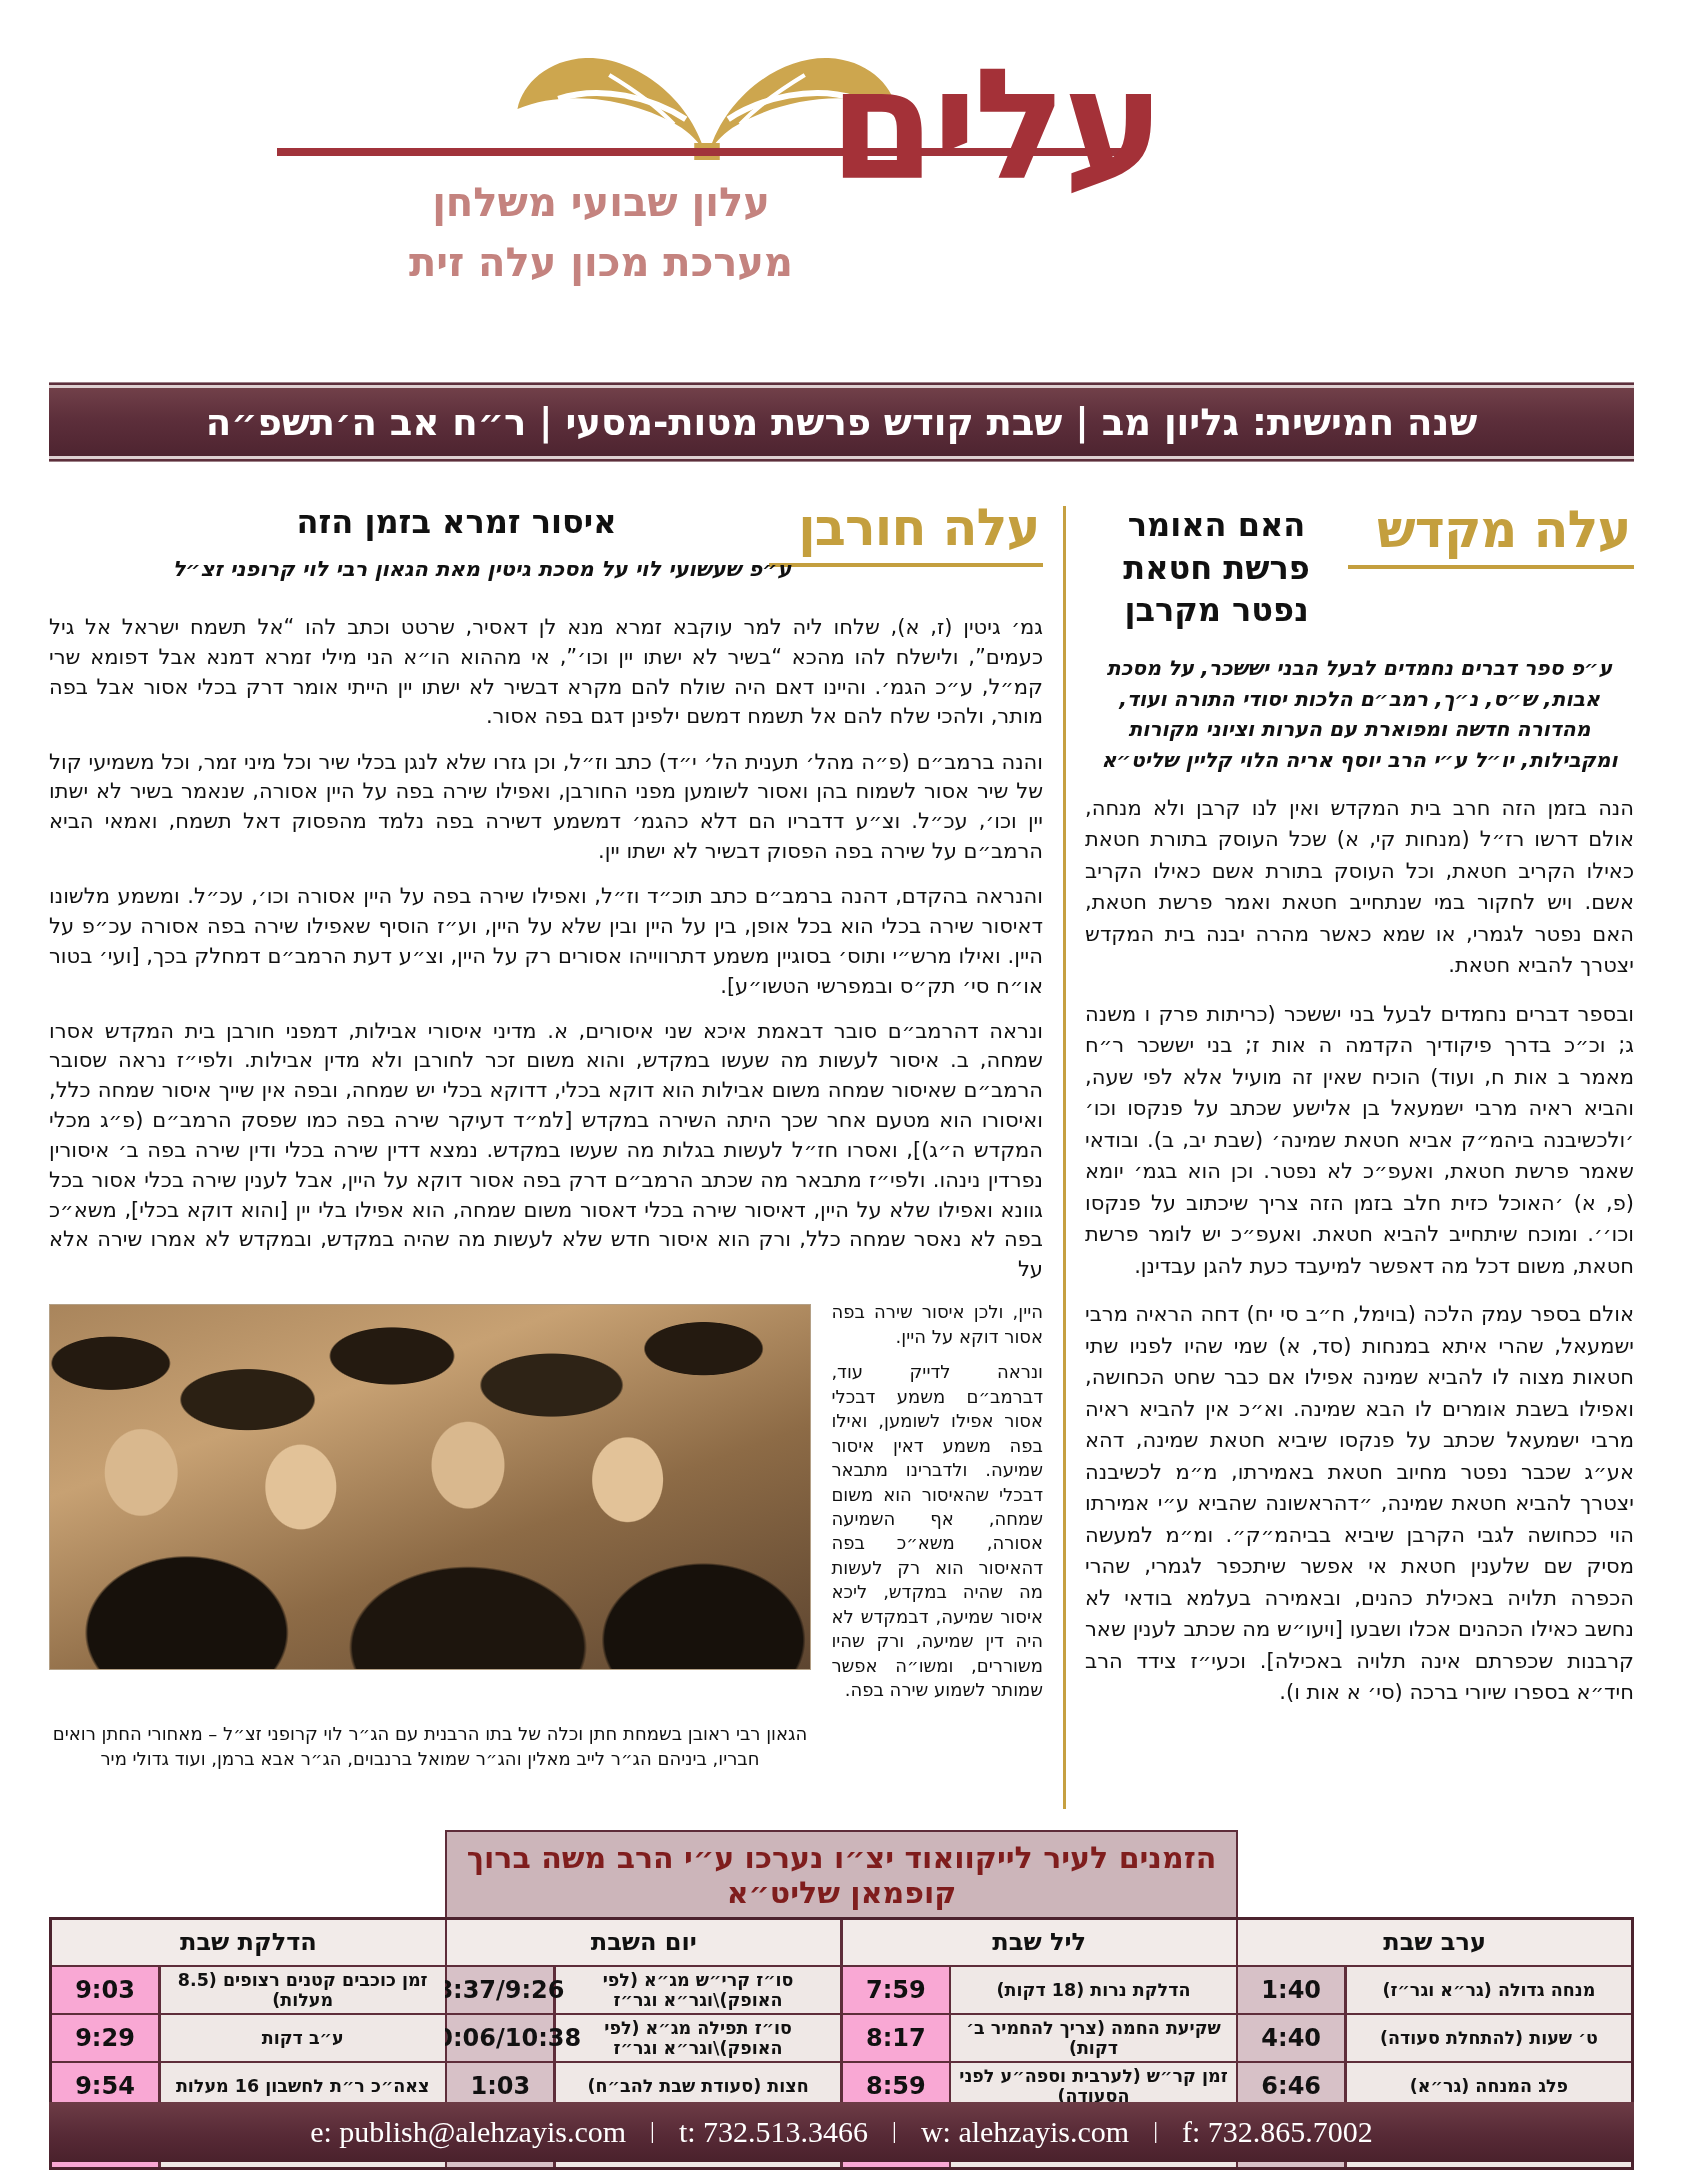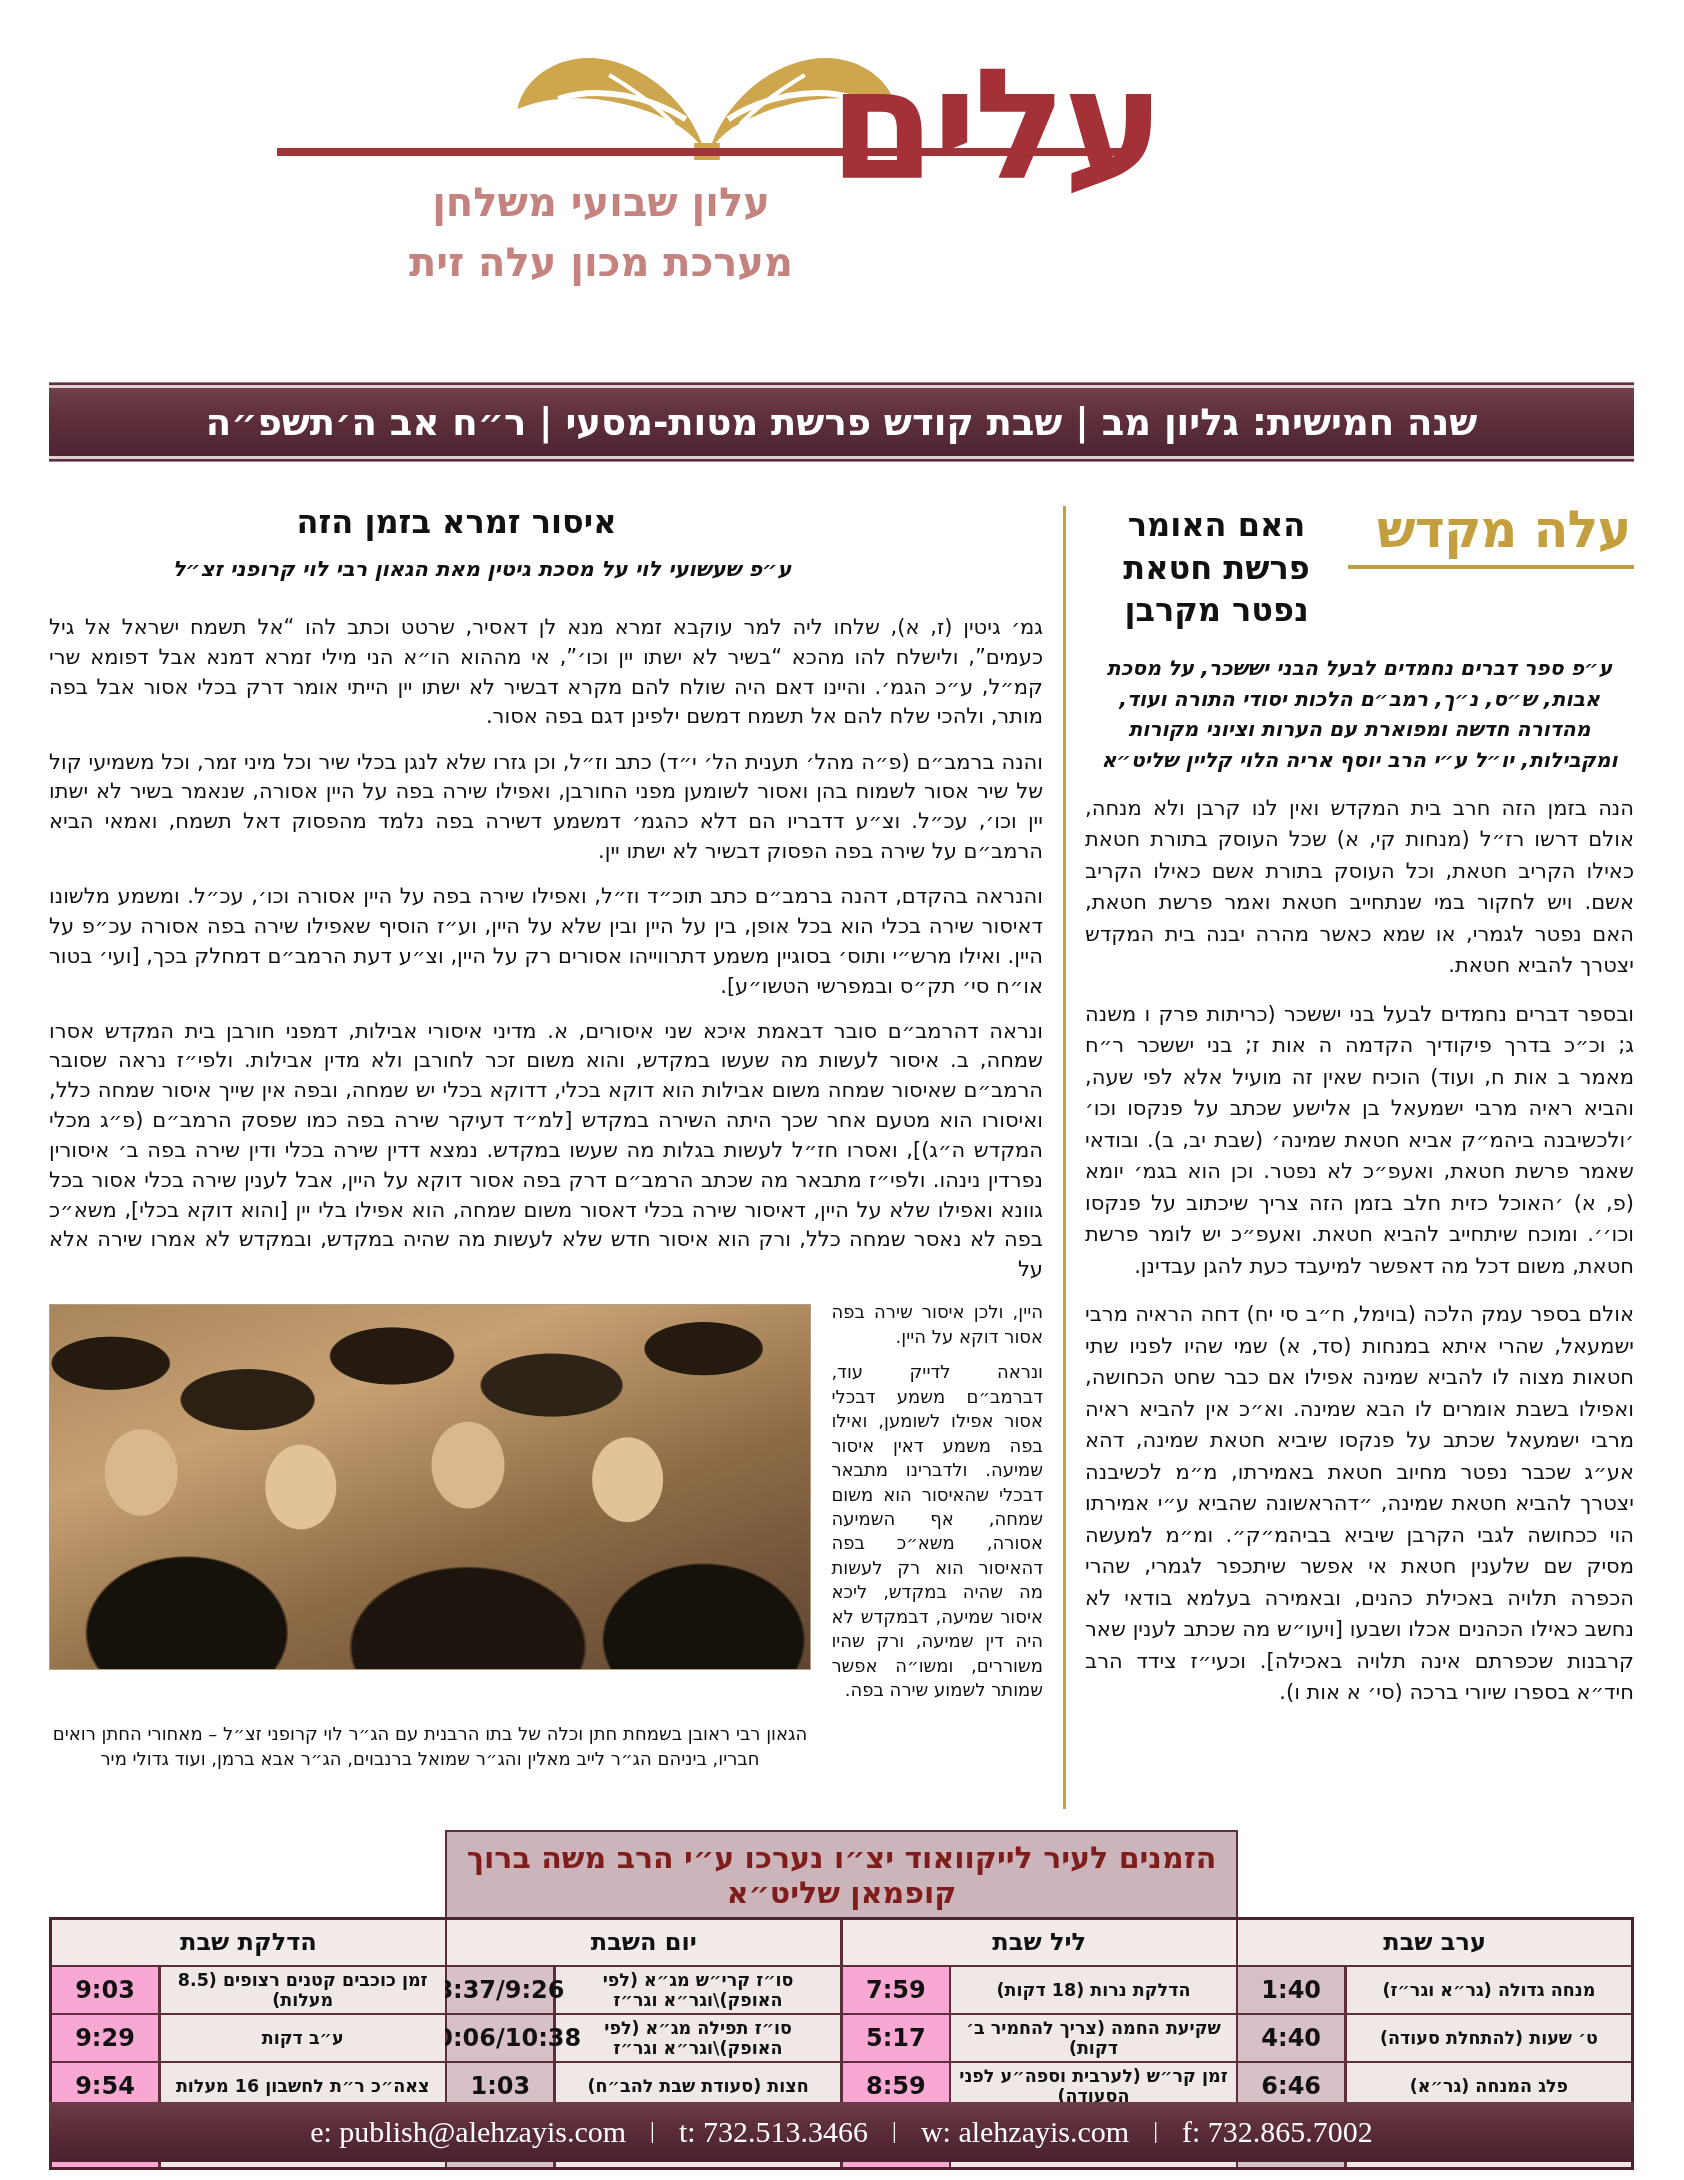--- a/index.html
+++ b/index.html
@@ -140,20 +140,23 @@
         <p>הנה בזמן הזה חרב בית המקדש ואין לנו קרבן ולא מנחה, אולם דרשו רז״ל (מנחות קי, א) שכל העוסק בתורת חטאת כאילו הקריב חטאת, וכל העוסק בתורת אשם כאילו הקריב אשם. ויש לחקור במי שנתחייב חטאת ואמר פרשת חטאת, האם נפטר לגמרי, או שמא כאשר מהרה יבנה בית המקדש יצטרך להביא חטאת.</p>
         <p>ובספר דברים נחמדים לבעל בני יששכר (כריתות פרק ו משנה ג; וכ״כ בדרך פיקודיך הקדמה ה אות ז; בני יששכר ר״ח מאמר ב אות ח, ועוד) הוכיח שאין זה מועיל אלא לפי שעה, והביא ראיה מרבי ישמעאל בן אלישע שכתב על פנקסו וכו׳ ׳ולכשיבנה ביהמ״ק אביא חטאת שמינה׳ (שבת יב, ב). ובודאי שאמר פרשת חטאת, ואעפ״כ לא נפטר. וכן הוא בגמ׳ יומא (פ, א) ׳האוכל כזית חלב בזמן הזה צריך שיכתוב על פנקסו וכו׳׳. ומוכח שיתחייב להביא חטאת. ואעפ״כ יש לומר פרשת חטאת, משום דכל מה דאפשר למיעבד כעת להגן עבדינן.</p>
         <p>אולם בספר עמק הלכה (בוימל, ח״ב סי יח) דחה הראיה מרבי ישמעאל, שהרי איתא במנחות (סד, א) שמי שהיו לפניו שתי חטאות מצוה לו להביא שמינה אפילו אם כבר שחט הכחושה, ואפילו בשבת אומרים לו הבא שמינה. וא״כ אין להביא ראיה מרבי ישמעאל שכתב על פנקסו שיביא חטאת שמינה, דהא אע״ג שכבר נפטר מחיוב חטאת באמירתו, מ״מ לכשיבנה יצטרך להביא חטאת שמינה, ״דהראשונה שהביא ע״י אמירתו הוי ככחושה לגבי הקרבן שיביא בביהמ״ק״. ומ״מ למעשה מסיק שם שלענין חטאת אי אפשר שיתכפר לגמרי, שהרי הכפרה תלויה באכילת כהנים, ובאמירה בעלמא בודאי לא נחשב כאילו הכהנים אכלו ושבעו [ויעו״ש מה שכתב לענין שאר קרבנות שכפרתם אינה תלויה באכילה]. וכעי״ז צידד הרב חיד״א בספרו שיורי ברכה (סי׳ א אות ו).</p>
       </div>
     </div>
 
     <div class="divider"></div>
 
     <div class="col-churban">
       <div class="chu-header">
+        <div class="chu-logo-wrap">
+          <span class="gold-logo">עלה חורבן</span>
+        </div>
         <div class="chu-title">איסור זמרא בזמן הזה</div>
         <div class="chu-subtitle">ע״פ שעשועי לוי על מסכת גיטין מאת הגאון רבי לוי קרופני זצ״ל</div>
       </div>
       <div class="chu-body">
         <p>גמ׳ גיטין (ז, א), שלחו ליה למר עוקבא זמרא מנא לן דאסיר, שרטט וכתב להו “אל תשמח ישראל אל גיל כעמים”, ולישלח להו מהכא “בשיר לא ישתו יין וכו׳”, אי מההוא הו״א הני מילי זמרא דמנא אבל דפומא שרי קמ״ל, ע״כ הגמ׳. והיינו דאם היה שולח להם מקרא דבשיר לא ישתו יין הייתי אומר דרק בכלי אסור אבל בפה מותר, ולהכי שלח להם אל תשמח דמשם ילפינן דגם בפה אסור.</p>
         <p>והנה ברמב״ם (פ״ה מהל׳ תענית הל׳ י״ד) כתב וז״ל, וכן גזרו שלא לנגן בכלי שיר וכל מיני זמר, וכל משמיעי קול של שיר אסור לשמוח בהן ואסור לשומען מפני החורבן, ואפילו שירה בפה על היין אסורה, שנאמר בשיר לא ישתו יין וכו׳, עכ״ל. וצ״ע דדבריו הם דלא כהגמ׳ דמשמע דשירה בפה נלמד מהפסוק דאל תשמח, ואמאי הביא הרמב״ם על שירה בפה הפסוק דבשיר לא ישתו יין.</p>
         <p>והנראה בהקדם, דהנה ברמב״ם כתב תוכ״ד וז״ל, ואפילו שירה בפה על היין אסורה וכו׳, עכ״ל. ומשמע מלשונו דאיסור שירה בכלי הוא בכל אופן, בין על היין ובין שלא על היין, וע״ז הוסיף שאפילו שירה בפה אסורה עכ״פ על היין. ואילו מרש״י ותוס׳ בסוגיין משמע דתרווייהו אסורים רק על היין, וצ״ע דעת הרמב״ם דמחלק בכך, [ועי׳ בטור או״ח סי׳ תק״ס ובמפרשי הטשו״ע].</p>
         <p>ונראה דהרמב״ם סובר דבאמת איכא שני איסורים, א. מדיני איסורי אבילות, דמפני חורבן בית המקדש אסרו שמחה, ב. איסור לעשות מה שעשו במקדש, והוא משום זכר לחורבן ולא מדין אבילות. ולפי״ז נראה שסובר הרמב״ם שאיסור שמחה משום אבילות הוא דוקא בכלי, דדוקא בכלי יש שמחה, ובפה אין שייך איסור שמחה כלל, ואיסורו הוא מטעם אחר שכך היתה השירה במקדש [למ״ד דעיקר שירה בפה כמו שפסק הרמב״ם (פ״ג מכלי המקדש ה״ג)], ואסרו חז״ל לעשות בגלות מה שעשו במקדש. נמצא דדין שירה בכלי ודין שירה בפה ב׳ איסורין נפרדין נינהו. ולפי״ז מתבאר מה שכתב הרמב״ם דרק בפה אסור דוקא על היין, אבל לענין שירה בכלי אסור בכל גוונא ואפילו שלא על היין, דאיסור שירה בכלי דאסור משום שמחה, הוא אפילו בלי יין [והוא דוקא בכלי], משא״כ בפה לא נאסר שמחה כלל, ורק הוא איסור חדש שלא לעשות מה שהיה במקדש, ובמקדש לא אמרו שירה אלא על</p>
         <div class="photo"></div>
         <p class="side">היין, ולכן איסור שירה בפה אסור דוקא על היין.</p>
@@ -177,21 +180,21 @@
       <div class="t-label">הדלקת נרות (18 דקות)</div>
       <div class="t-time">7:59</div>
       <div class="t-label">סו״ז קרי״ש מג״א (לפי האופק)\וגר״א וגר״ז</div>
       <div class="t-time shade">8:37/9:26</div>
       <div class="t-label">זמן כוכבים קטנים רצופים (8.5 מעלות)</div>
       <div class="t-time">9:03</div>
 
       <div class="t-label">ט׳ שעות (להתחלת סעודה)</div>
       <div class="t-time shade">4:40</div>
       <div class="t-label">שקיעת החמה (צריך להחמיר ב׳ דקות)</div>
-      <div class="t-time">5:17</div>
+      <div class="t-time">8:17</div>
       <div class="t-label">סו״ז תפילה מג״א (לפי האופק)\וגר״א וגר״ז</div>
       <div class="t-time shade">10:06/10:38</div>
       <div class="t-label">ע״ב דקות</div>
       <div class="t-time">9:29</div>
 
       <div class="t-label">פלג המנחה (גר״א)</div>
       <div class="t-time shade">6:46</div>
       <div class="t-label">זמן קר״ש (לערבית וספה״ע לפני הסעודה)</div>
       <div class="t-time">8:59</div>
       <div class="t-label">חצות (סעודת שבת להב״ח)</div>

